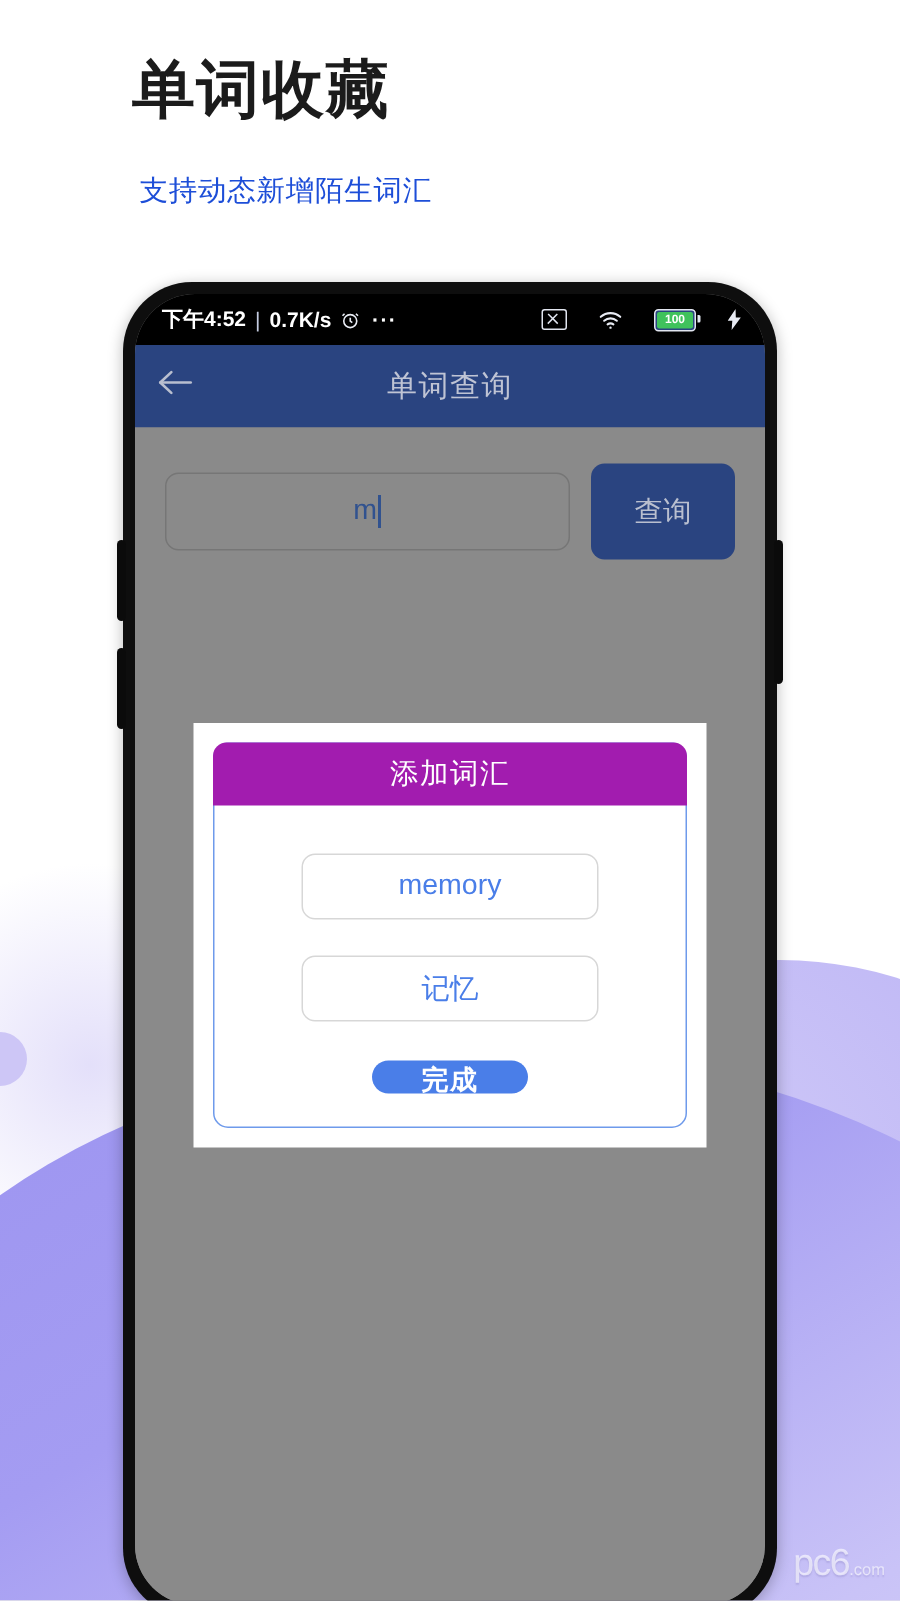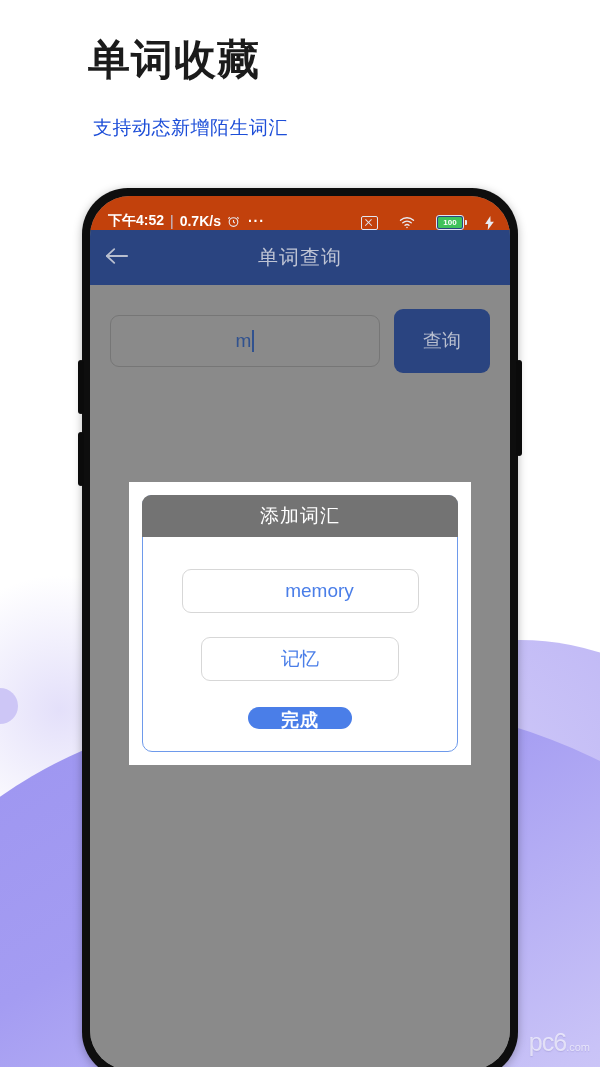--- a/index.html
+++ b/index.html
@@ -115,23 +115,23 @@
     background: #0b0b0b;
     border-radius: 3px;
   }
   #volume-up-button  { left: -4px;  top: 172px; width: 6px; height: 54px; }
   #volume-down-button{ left: -4px;  top: 244px; width: 6px; height: 54px; }
   #power-button      { right: -4px; top: 172px; width: 6px; height: 96px; }
 
   
   #status-bar {
     height: 34px;
-    background: #c2410c;
-    display: flex;
-    align-items: flex-end;
+    background: #000000;
+    display: flex;
+    align-items: center;
     justify-content: space-between;
     padding: 0 16px 0 18px;
     box-sizing: border-box;
     color: #ffffff;
   }
   .status-left {
     display: flex;
     align-items: center;
     gap: 6px;
     font-size: 14px;
@@ -289,21 +289,21 @@
   }
   #dialog-card {
     border: 1px solid #6e9aeb;
     border-radius: 10px;
     background: #ffffff;
     padding-bottom: 22px;
   }
   #dialog-title-bar {
     margin: -1px -1px 0 -1px;
     height: 42px;
-    background: #737373;
+    background: #a21caf;
     border-radius: 9px 9px 0 0;
     display: flex;
     align-items: center;
     justify-content: center;
   }
   #dialog-title {
     color: #ffffff;
     font-size: 19px;
     letter-spacing: 1px;
   }
@@ -312,21 +312,21 @@
     width: 196px;
     height: 42px;
     border: 1px solid #d7d7d7;
     border-radius: 9px;
     display: flex;
     align-items: center;
     justify-content: center;
     background: #ffffff;
     cursor: text;
   }
-  #word-field  { margin-top: 32px; padding-left: 39px; }
+  #word-field  { margin-top: 32px; }
   #meaning-field { margin-top: 24px; }
   .dialog-field-value {
     font-size: 19px;
     color: #4a7ee8;
   }
   #dialog-submit-button {
     display: block;
     margin: 26px auto 0 auto;
     width: 104px;
     height: 22px;

